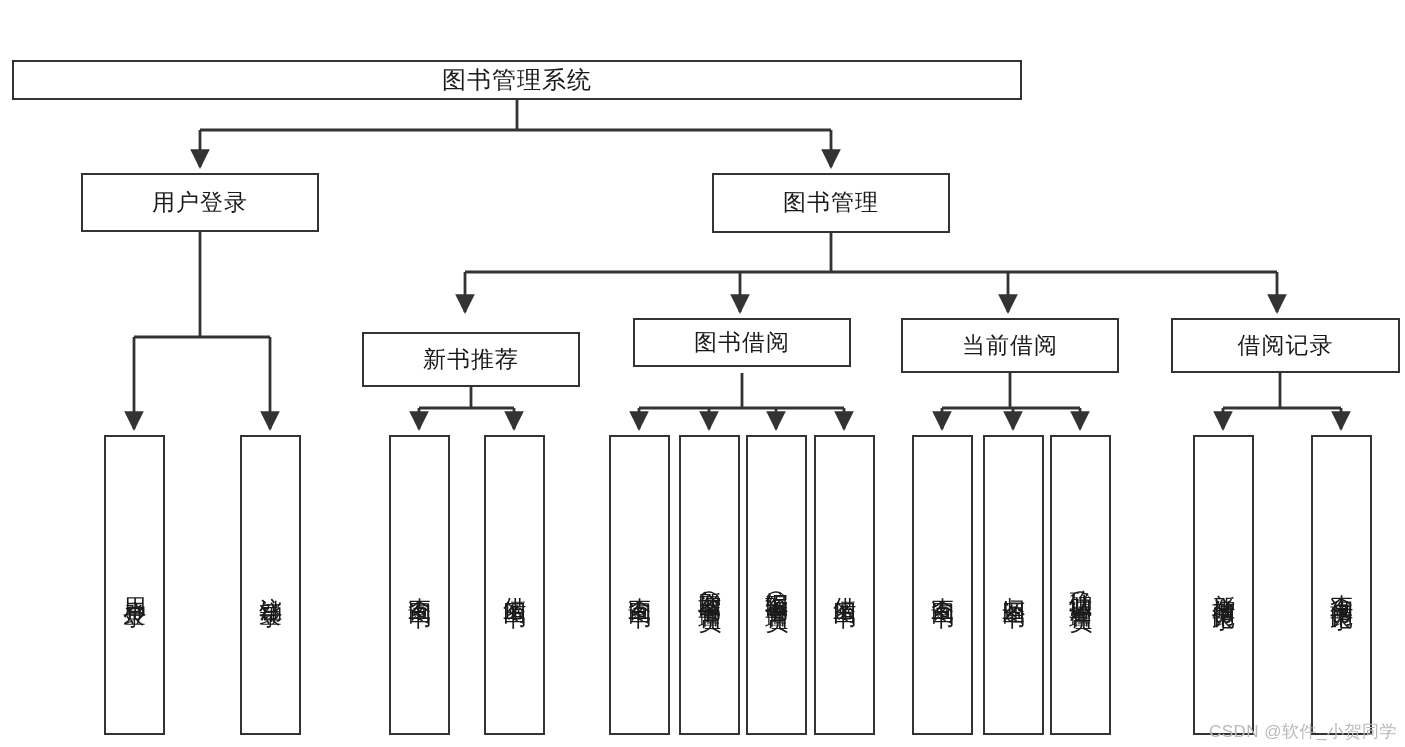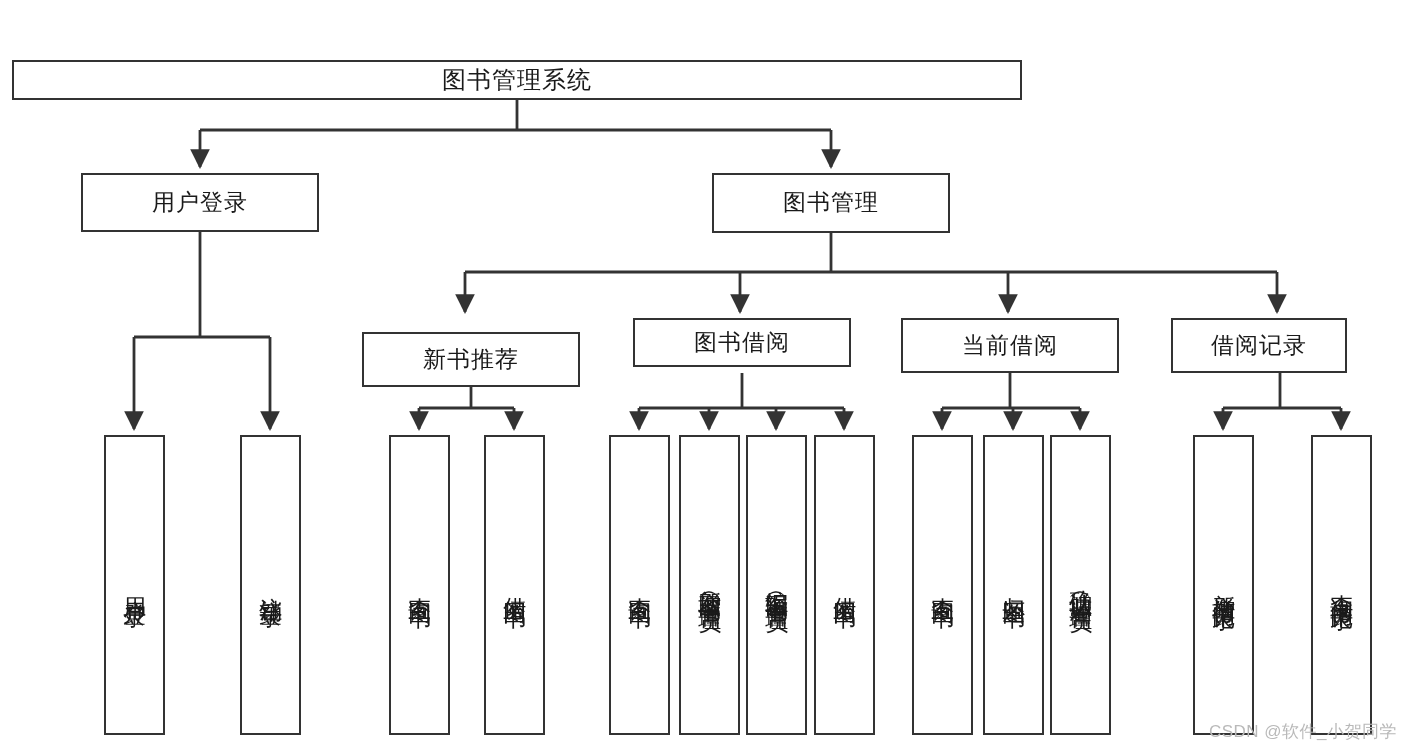--- a/index.html
+++ b/index.html
@@ -138,21 +138,21 @@
 
   <div class="node horiz" id="node-l3-0" style="left: 362px; top: 332px; width: 218px; height: 55px; text-align: right;">
     <span>新书推荐</span>
   </div>
   <div class="node horiz" id="node-l3-1" style="left: 633px; top: 318px; width: 218px; height: 49px;">
     <span>图书借阅</span>
   </div>
   <div class="node horiz" id="node-l3-2" style="left: 901px; top: 318px; width: 218px; height: 55px;">
     <span>当前借阅</span>
   </div>
-  <div class="node horiz" id="node-l3-3" style="left: 1171px; top: 318px; width: 176px; height: 55px;">
+  <div class="node horiz" id="node-l3-3" style="left: 1171px; top: 318px; width: 229px; height: 55px;">
     <span>借阅记录</span>
   </div>
 
   <div class="node vert" id="node-leaf-0" style="left: 104px; top: 435px; width: 61px; height: 300px;">
     <span class="vlabel">用户登录</span>
   </div>
   <div class="node vert" id="node-leaf-1" style="left: 240px; top: 435px; width: 61px; height: 300px;">
     <span class="vlabel">注销登录</span>
   </div>
   <div class="node vert" id="node-leaf-2" style="left: 389px; top: 435px; width: 61px; height: 300px;">

